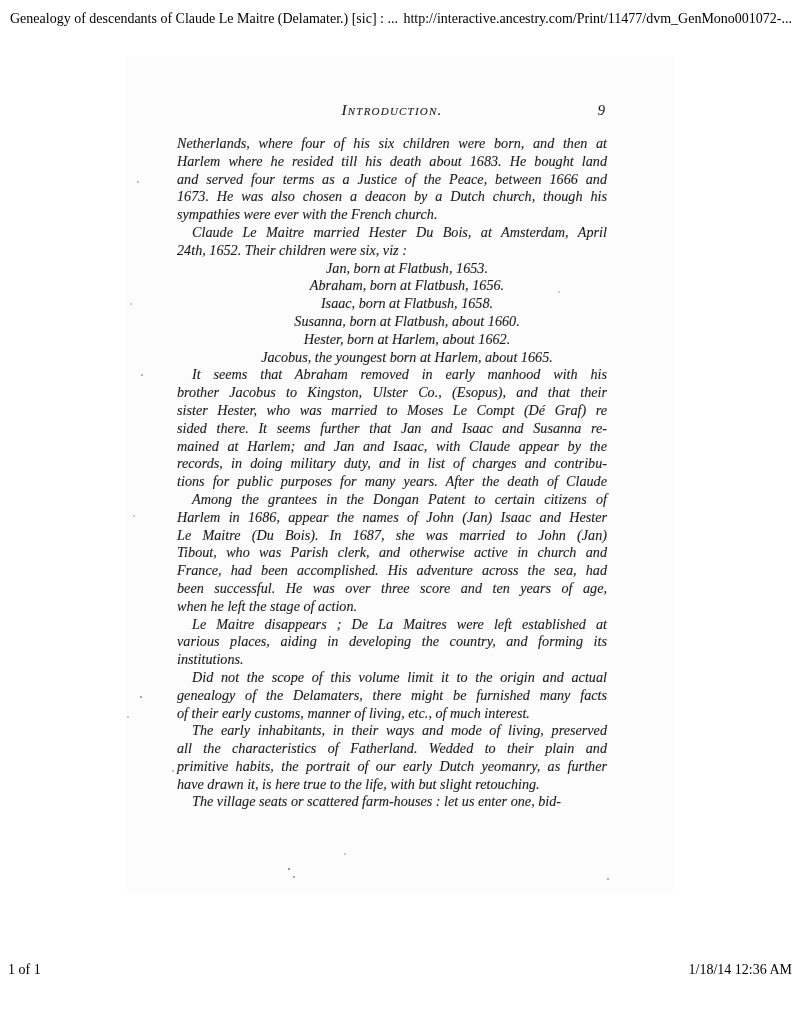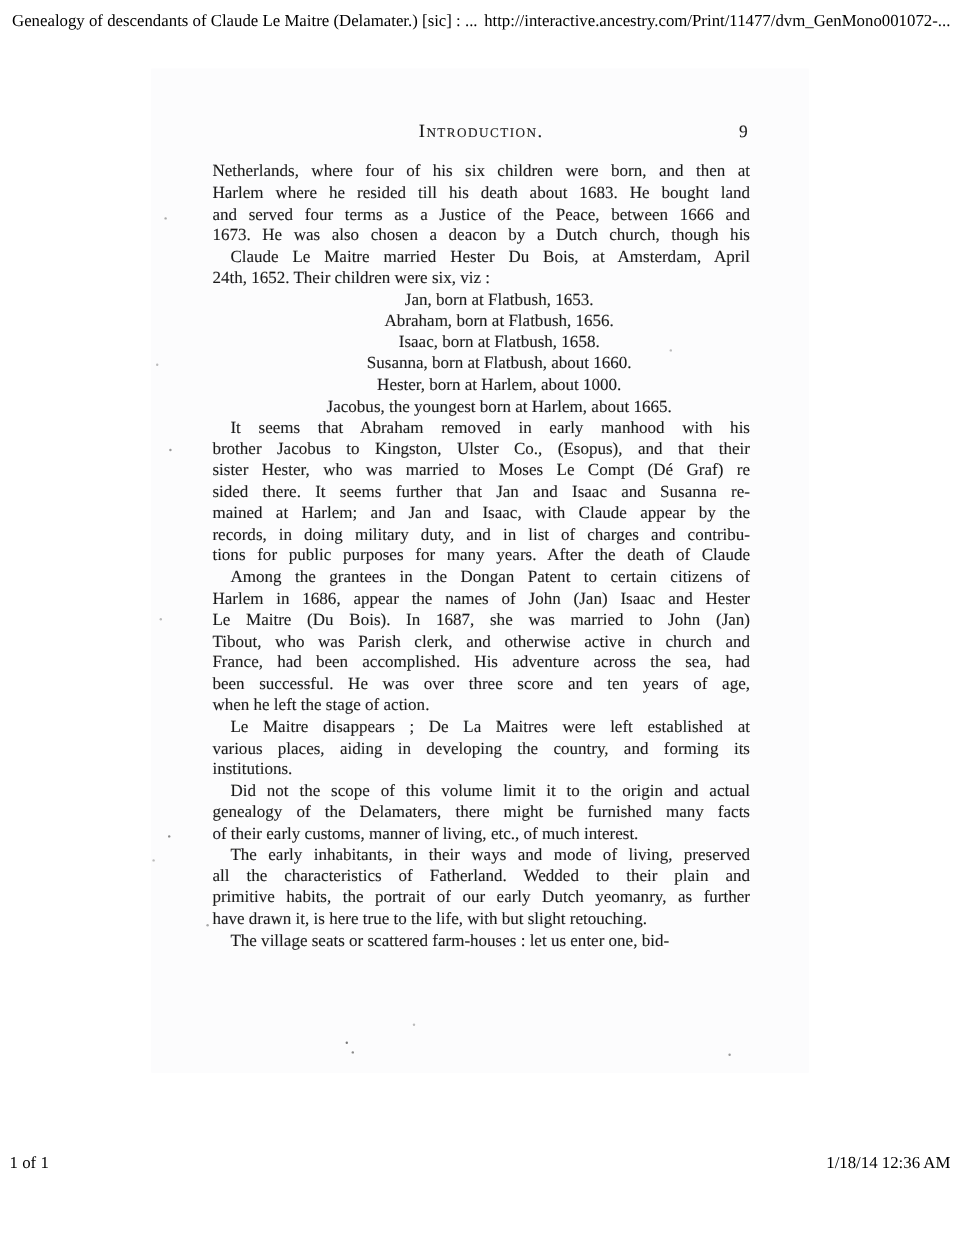--- a/index.html
+++ b/index.html
@@ -18,22 +18,23 @@
     font-size: 14px; color: #000;
   }
 
   
   .scan-page {
     position: absolute; left: 126px; top: 57px;
     width: 548px; height: 837px;
     background: #fcfcfd;
   }
   .text-col {
-    position: absolute; left: 51px; right: 49px; top: 44px;
+    position: absolute; left: 51px; right: 67px; top: 44px;
     color: #1b1b1b;
+    font-style: italic;
     -webkit-text-stroke: 0.2px rgba(20,20,20,0.45);
   }
   .heading-row { position: relative; text-align: center; line-height: 18px; }
   .page-heading {
     display: inline-block;
     font-variant: small-caps;
     font-size: 15.5px; letter-spacing: 1.2px;
   }
   .page-number { position: absolute; right: 2px; top: 0; font-size: 14.5px; }
 
@@ -59,27 +60,28 @@
   <div class="text-col">
     <div class="heading-row">
       <span class="page-heading">Introduction.</span>
       <span class="page-number">9</span>
     </div>
     <div class="scan-body">
         <div class="line jl">Netherlands, where four of his six children were born, and then at</div>
         <div class="line jl">Harlem where he resided till his death about 1683.  He bought land</div>
         <div class="line jl">and served four terms as a Justice of the Peace, between 1666 and</div>
         <div class="line jl">1673.  He was also chosen a deacon by a Dutch church, though his</div>
+        <div class="line ll">sympathies were ever with the French church.</div>
         <div class="line jl indent">Claude Le Maitre married Hester Du Bois, at Amsterdam, April</div>
         <div class="line ll">24th, 1652.  Their children were six, viz :</div>
         <div class="line list">Jan, born at Flatbush, 1653.</div>
         <div class="line list">Abraham, born at Flatbush, 1656.</div>
         <div class="line list">Isaac, born at Flatbush, 1658.</div>
         <div class="line list">Susanna, born at Flatbush, about 1660.</div>
-        <div class="line list">Hester, born at Harlem, about 1000.</div>
+        <div class="line list">Hester, born at Harlem, about 1662.</div>
         <div class="line list">Jacobus, the youngest born at Harlem, about 1665.</div>
         <div class="line jl indent">It seems that Abraham removed in early manhood with his</div>
         <div class="line jl">brother Jacobus to Kingston, Ulster Co., (Esopus), and that their</div>
         <div class="line jl">sister Hester, who was married to Moses Le Compt (Dé Graf) re</div>
         <div class="line jl">sided there.  It seems further that Jan and Isaac and Susanna re-</div>
         <div class="line jl">mained at Harlem; and Jan and Isaac, with Claude appear by the</div>
         <div class="line jl">records, in doing military duty, and in list of charges and contribu-</div>
         <div class="line jl">tions for public purposes for many years.  After the death of Claude</div>
         <div class="line jl indent">Among the grantees in the Dongan Patent to certain citizens of</div>
         <div class="line jl">Harlem in 1686, appear the names of John (Jan) Isaac and Hester</div>

